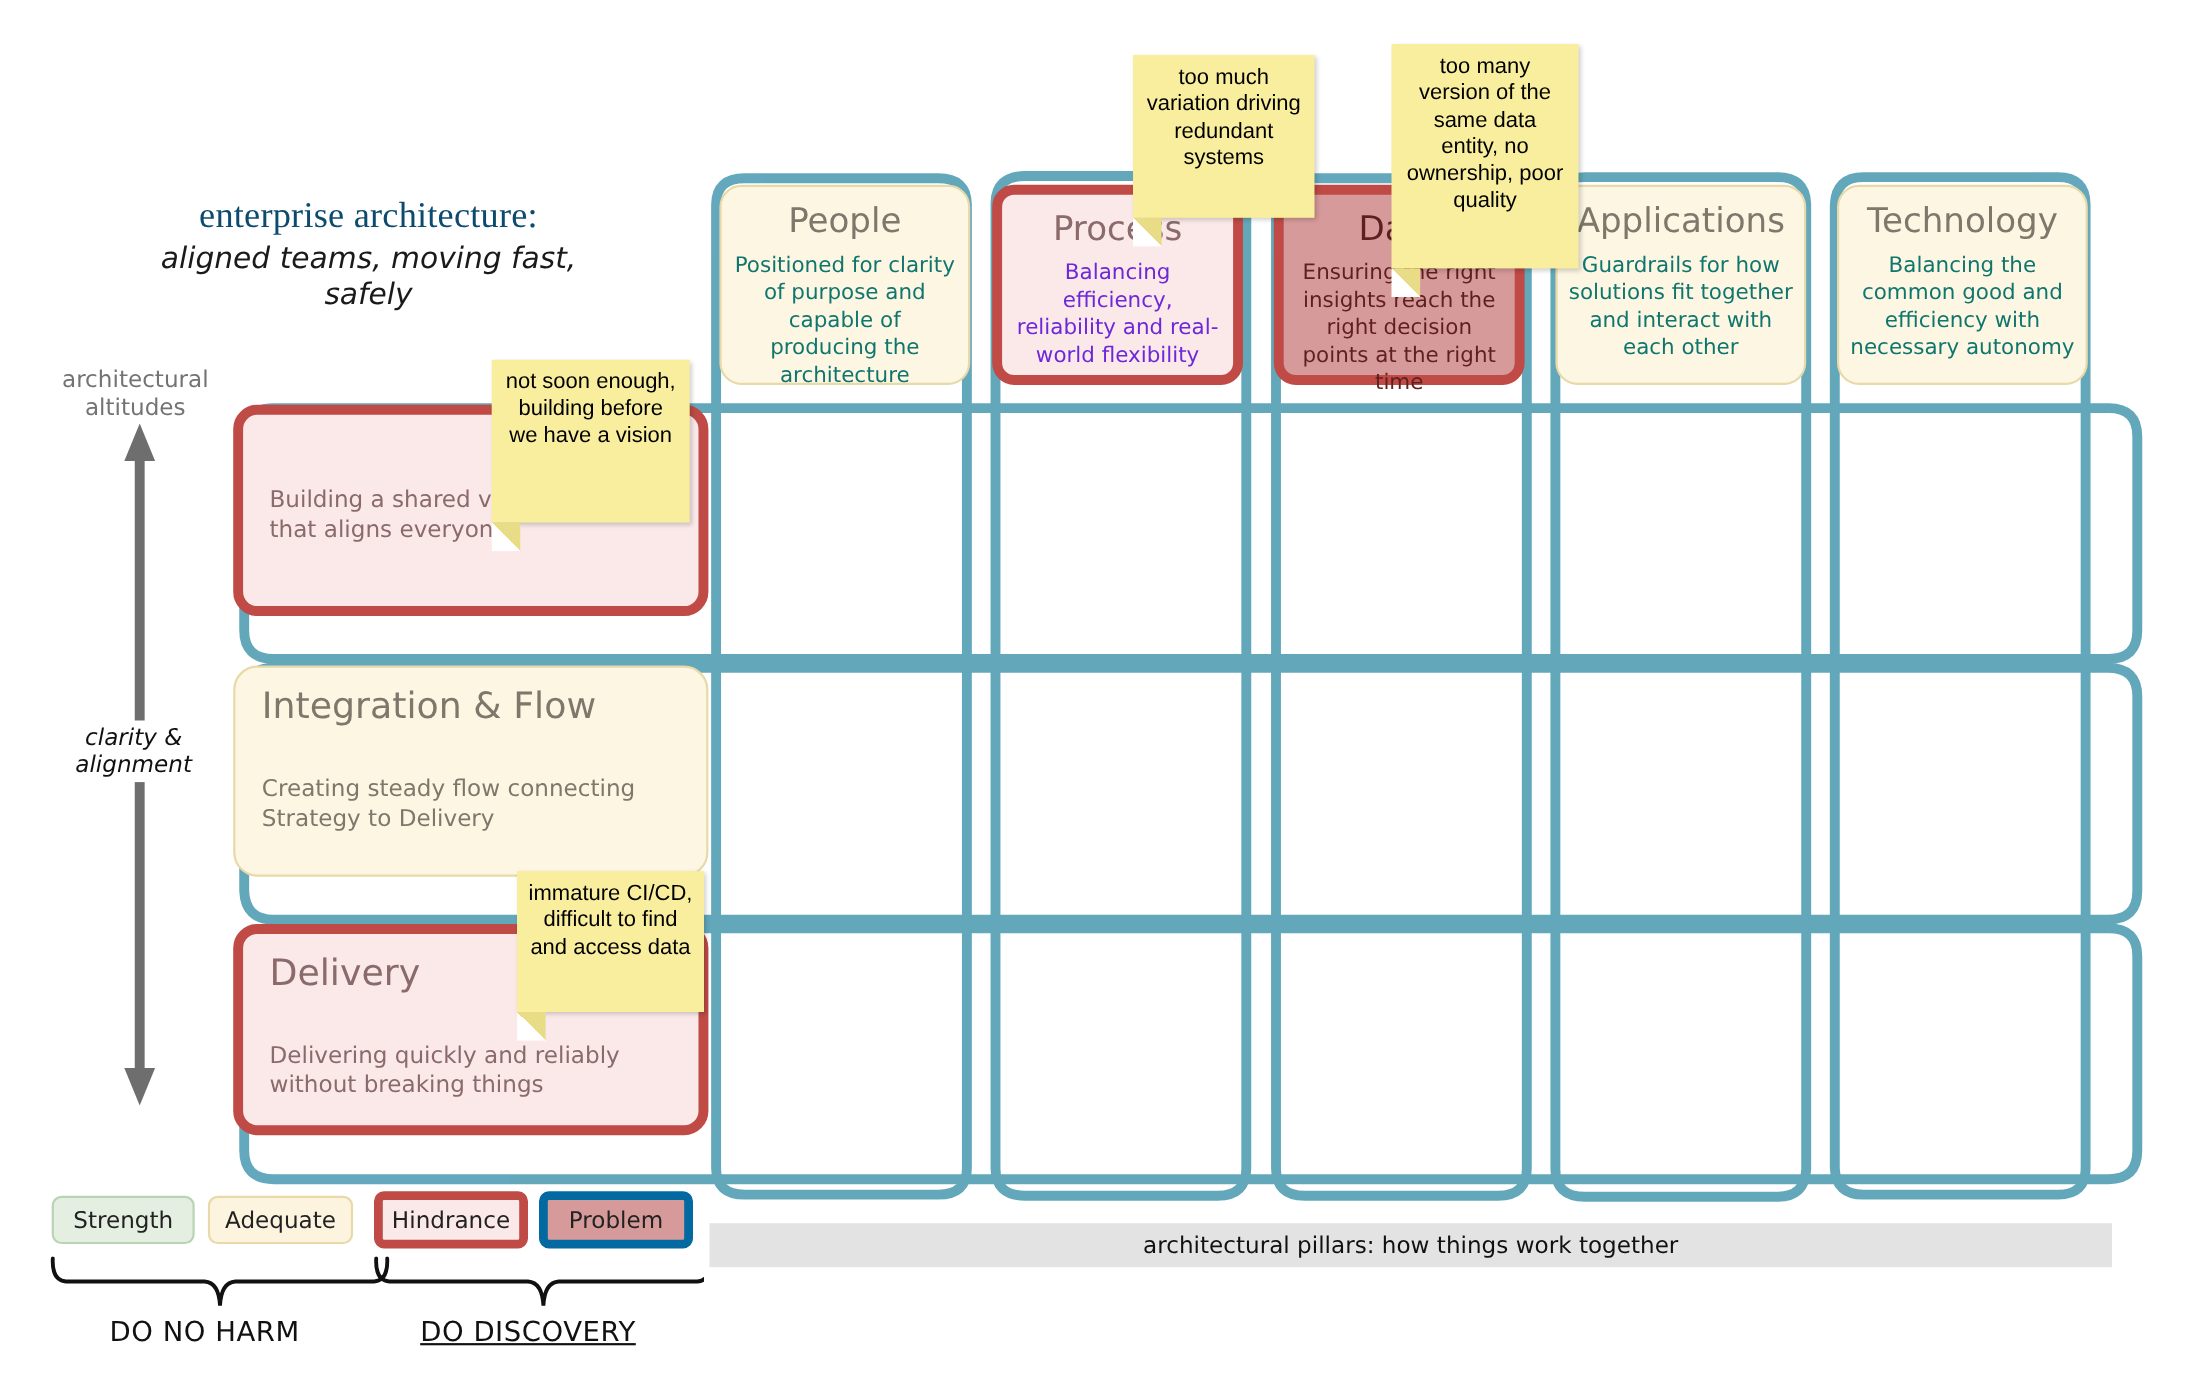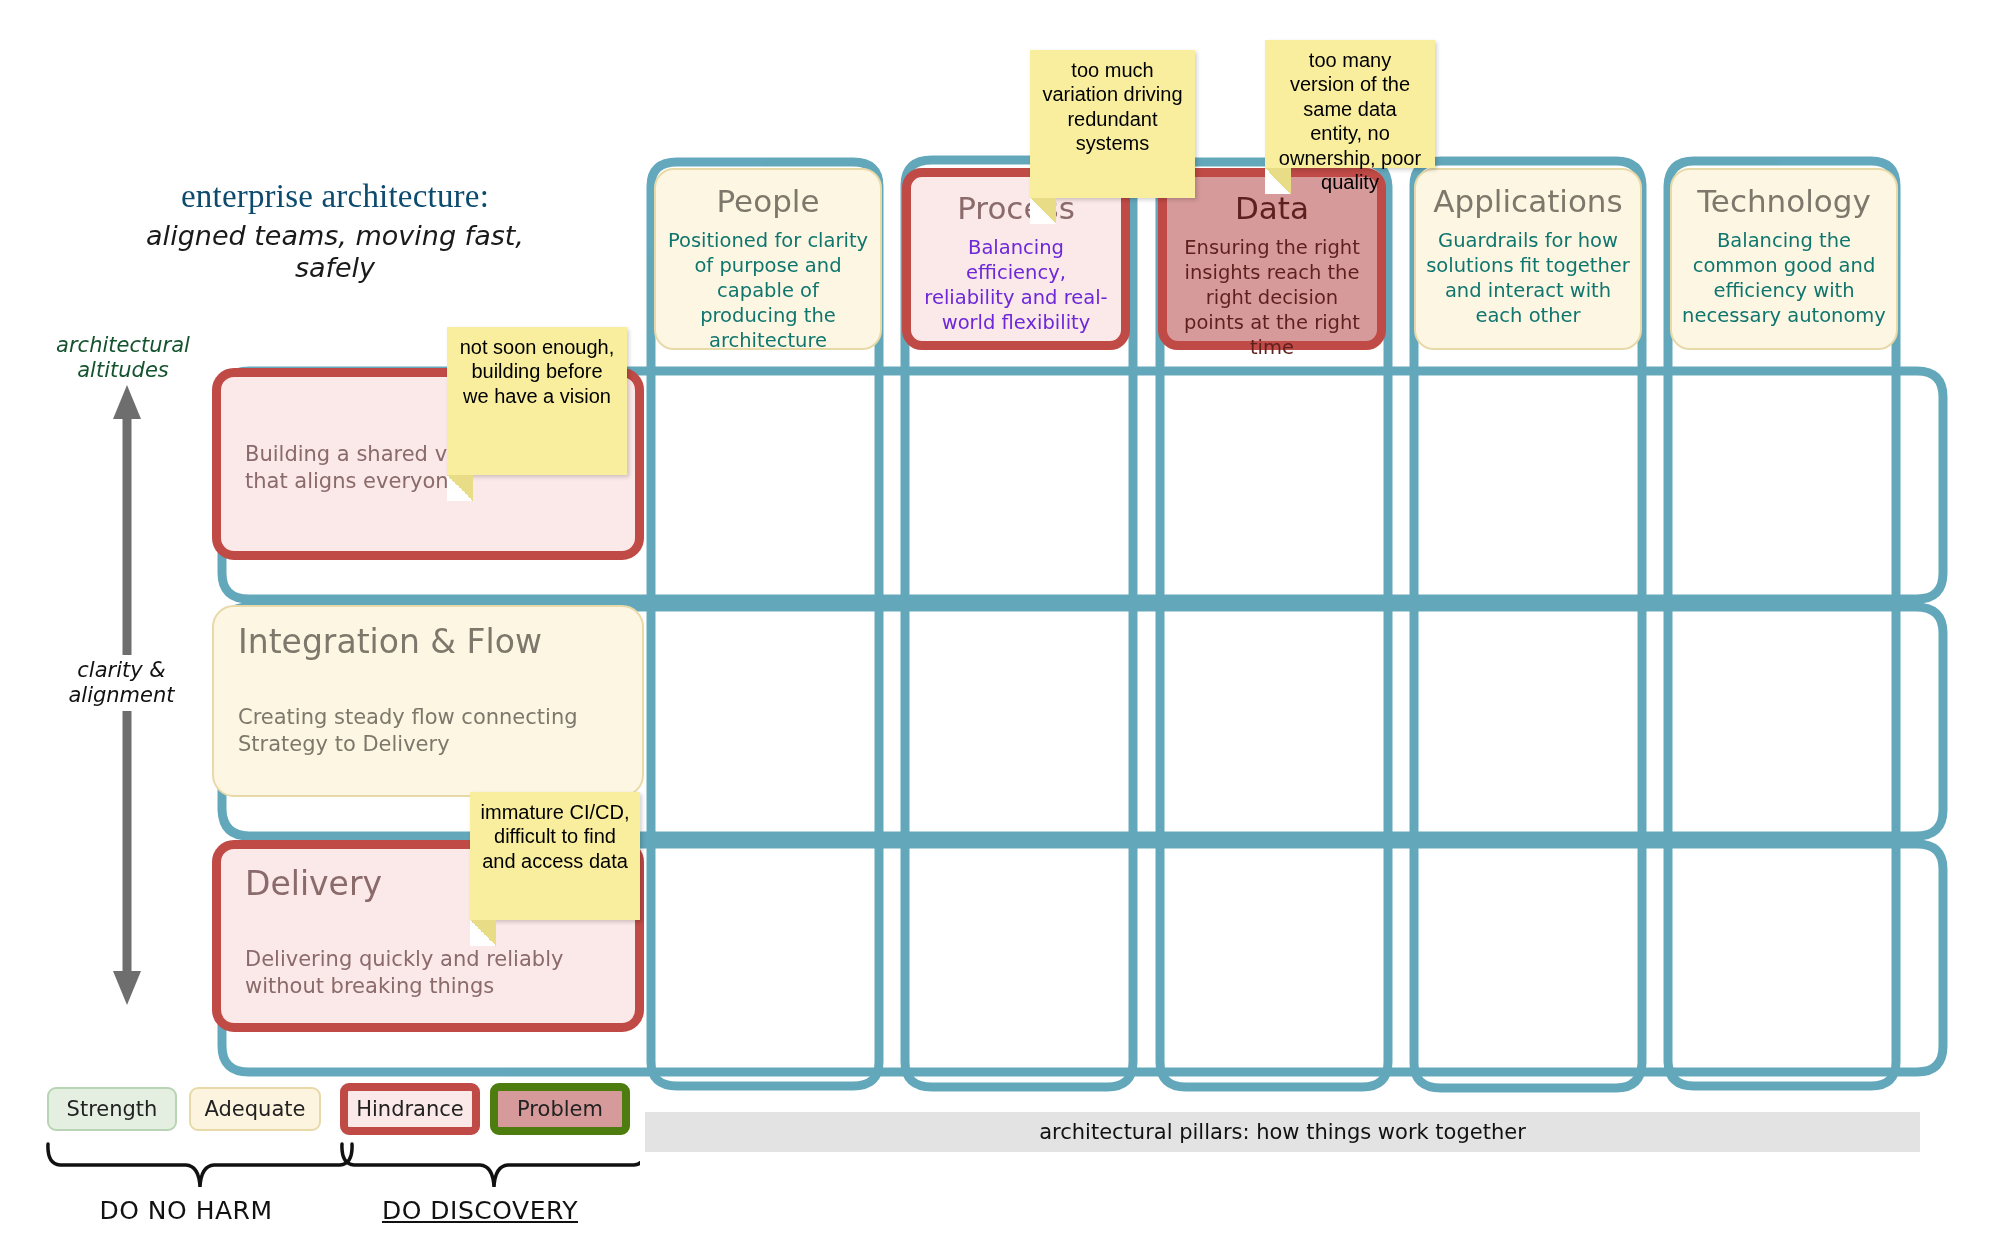--- a/index.html
+++ b/index.html
@@ -10,21 +10,21 @@
 
   
   #title-block{left:105px;top:178px;width:460px;text-align:center;}
   #title-main{font-family:Liberation Serif, serif;font-size:33px;color:#0c4a6e;
               letter-spacing:.2px;line-height:1.15;}
   #title-sub{font-family:"DejaVu Sans",sans-serif;font-style:italic;font-size:27px;
              color:#1a1a1a;line-height:1.2;margin-top:4px;}
 
   
   #axis-top-label{left:48px;top:333px;width:150px;text-align:center;font-size:21px;
-                  color:#14532d;line-height:1.18;font-style:italic;}
+                  color:#737373;line-height:1.18;}
   #axis-mid-label{left:44px;top:655px;width:155px;text-align:center;font-size:21px;
                   font-style:italic;color:#111;line-height:1.18;background:#fff;padding:3px 0;}
   #axis-arrow{left:112px;top:385px;width:30px;height:620px;}
 
   
   #grid-layer{left:0;top:0;width:2000px;height:1255px;pointer-events:none;}
 
   
   .pillar{position:absolute;top:168px;width:228px;height:182px;border-radius:20px;
           box-sizing:border-box;padding:12px 10px 8px;text-align:center;}
@@ -67,21 +67,21 @@
                    display:flex;align-items:center;justify-content:center;
                    font-size:21px;color:#111;}
 
   
   .legend-chip{position:absolute;top:1087px;height:44px;border-radius:9px;
                display:flex;align-items:center;justify-content:center;
                font-size:21px;box-sizing:border-box;}
   .chip-strength{background:#e4efe2;border:2px solid #b9d4b4;color:#222;}
   .chip-adequate{background:#fdf4e0;border:2px solid #e8d9a8;color:#222;}
   .chip-hindrance{background:#fbe8e8;border:8px solid #bf4a46;color:#222;}
-  .chip-problem{background:#d79a9a;border:8px solid #4d7c0f;color:#222;}
+  .chip-problem{background:#d79a9a;border:8px solid #0369a1;color:#222;}
 
   .legend-group-label{position:absolute;top:1196px;font-size:25px;color:#111;
                       text-align:center;letter-spacing:.5px;}
 </style>
 </head>
 <body>
 
 <svg class="abs" id="grid-layer" width="2000" height="1255" viewBox="0 0 2000 1255">
   <g fill="none" stroke="#5ba3b8" stroke-width="9" stroke-linecap="round" stroke-linejoin="round" opacity="0.95">
 
@@ -152,21 +152,21 @@
 <div class="sticky" style="left:447px;top:327px;width:180px;height:148px;">
   <span class="fold"></span>
   <span class="sticky-inner">not soon enough, building before we have a vision</span>
 </div>
 
 <div class="sticky" style="left:1030px;top:50px;width:165px;height:148px;">
   <span class="fold"></span>
   <span class="sticky-inner">too much variation driving redundant systems</span>
 </div>
 
-<div class="sticky" style="left:1265px;top:40px;width:170px;height:128px;">
+<div class="sticky" style="left:1265px;top:40px;width:170px;height:204px;">
   <span class="fold"></span>
   <span class="sticky-inner">too many version of the same data entity, no ownership, poor quality</span>
 </div>
 
 <div class="sticky" style="left:470px;top:792px;width:170px;height:128px;">
   <span class="fold"></span>
   <span class="sticky-inner">immature CI/CD, difficult to find and access data</span>
 </div>
 
 <div class="abs" id="pillars-caption">

